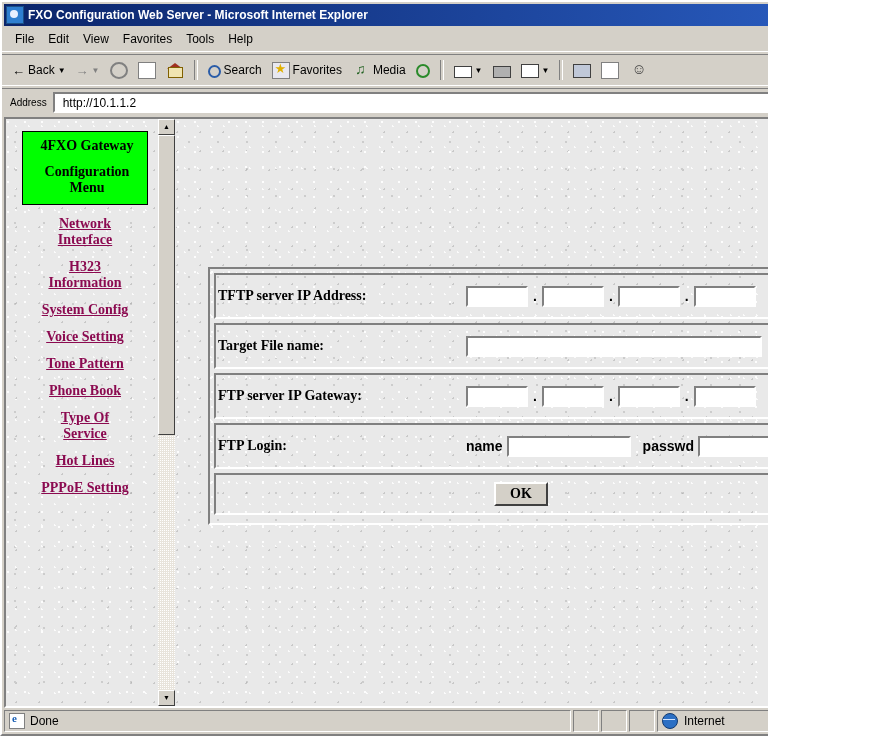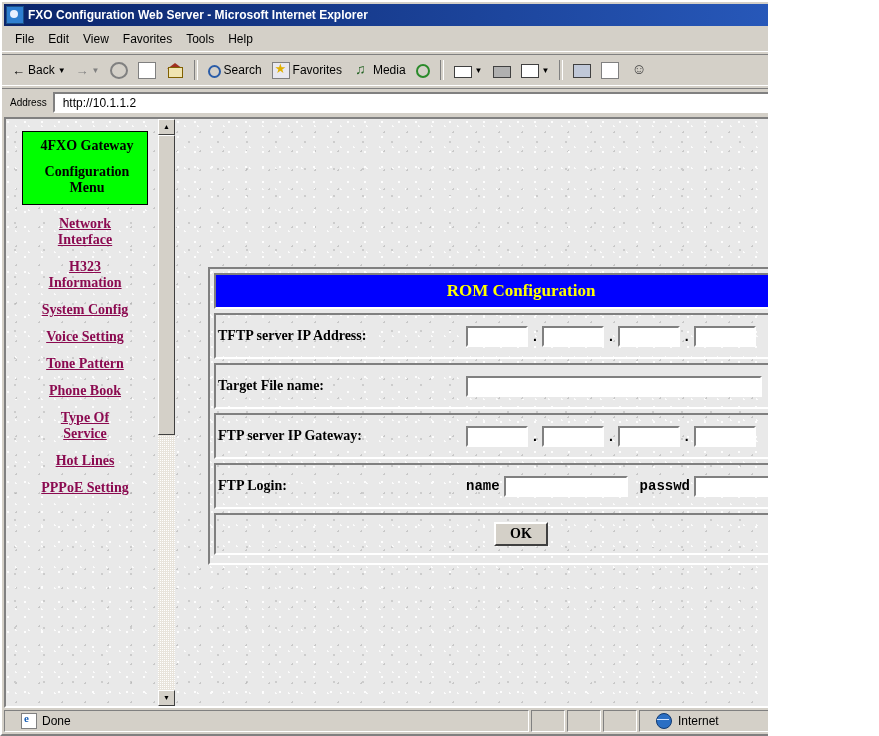--- a/index.html
+++ b/index.html
@@ -457,21 +457,21 @@
     background: #ffffff;
     height: 21px;
     box-sizing: border-box;
     padding: 0 2px;
     outline: none;
   }
   .ipoct { width: 62px; }
   .dot { font-weight: bold; font-size: 14px; padding: 0 5px; color: #000; }
   .fname { width: 296px; }
   .login-lbl {
-    font-family: Liberation Mono, monospace;
+    font-family: Liberation Sans, sans-serif;
     font-weight: bold;
     font-size: 14px;
     color: #000;
     margin-right: 4px;
   }
   .login-in { width: 124px; }
   .passwd-in { width: 124px; }
 
   select.sel {
     font-family: "Liberation Sans", sans-serif;
@@ -507,21 +507,21 @@
     display: flex;
     align-items: stretch;
     gap: 2px;
   }
   .sb-cell {
     border: 1px solid;
     border-color: #808080 #ffffff #ffffff #808080;
     display: flex;
     align-items: center;
     font-size: 12px;
-    padding: 0 16px;
+    padding: 0 4px;
     box-sizing: border-box;
   }
   .sb-main { flex: 1 1 auto; gap: 5px; }
   .sb-small { width: 26px; }
   .sb-zone { width: 200px; gap: 6px; }
   .sb-grip {
     width: 16px;
     position: relative;
   }
   .sb-grip:after {
@@ -706,21 +706,20 @@
 
         <div class="frame-scroll">
           <div class="fs-btn">▲</div>
           <div class="fs-track">
             <div class="fs-thumb"></div>
           </div>
           <div class="fs-btn">▼</div>
         </div>
 
         <div class="panel">
-          <div class="hdr">ROM Configuration</div>
 
           <div class="rowbox">
             <div class="frow">
               <div class="flabel">TFTP server IP Address:</div>
               <div class="fctl">
                 <input class="txt ipoct" type="text" value="" style="">
                 <span class="dot">.</span>
                 <input class="txt ipoct" type="text" value="" style="">
                 <span class="dot">.</span>
                 <input class="txt ipoct" type="text" value="" style="">

